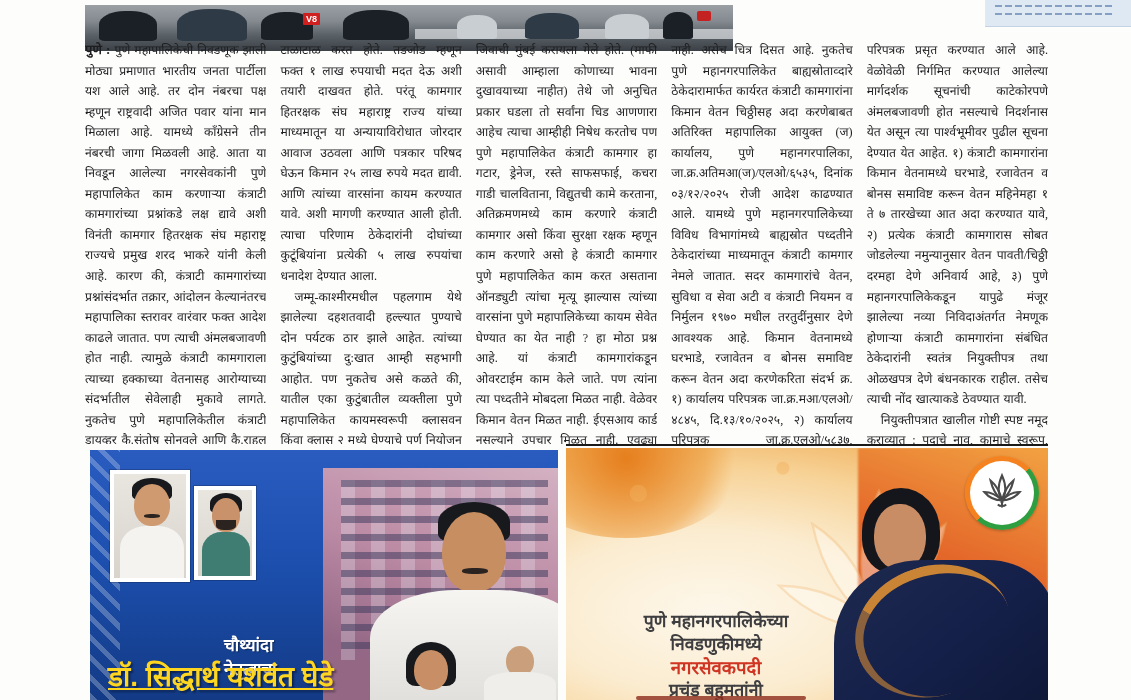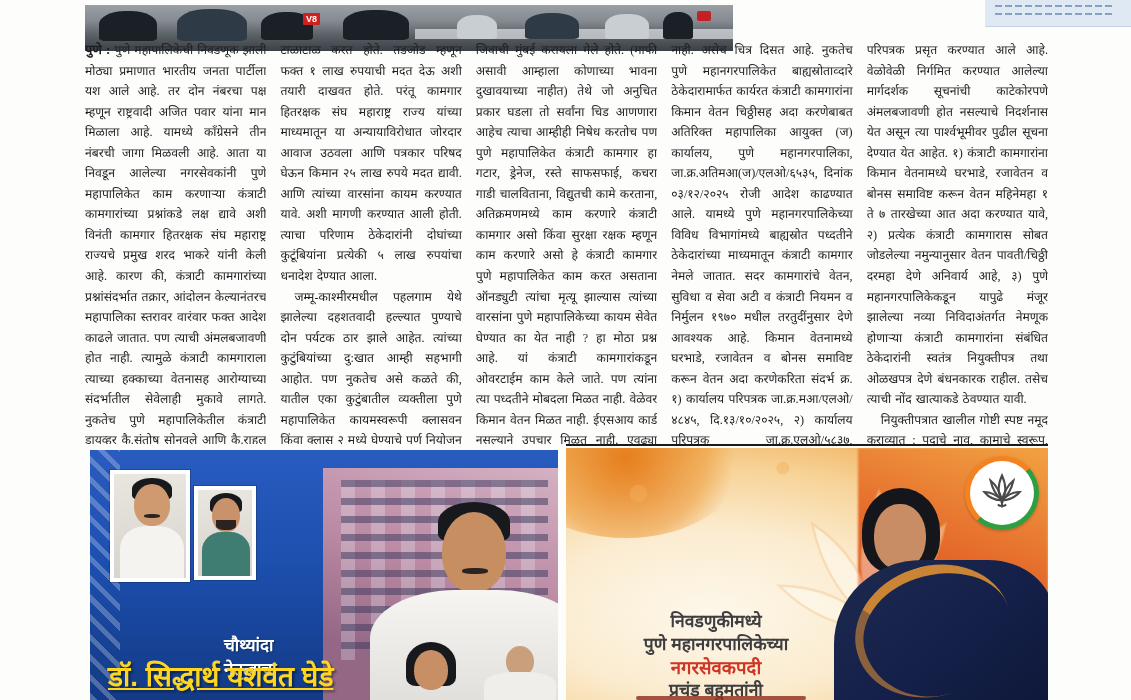--- a/index.html
+++ b/index.html
@@ -224,21 +224,21 @@
             <path d="M16 48 C26 60 38 64 50 64 C40 54 28 48 16 48 Z"></path>
             <path d="M84 48 C74 60 62 64 50 64 C60 54 72 48 84 48 Z"></path>
             <path d="M50 64 L50 78 M42 72 C46 76 54 76 58 72"></path>
           </g>
         </svg>
       </div>
     </div>
 
 
     <div class="body-block">
+      <div class="body-line">पुणे महानगरपालिकेच्या</div>
       <div class="body-line">निवडणुकीमध्ये</div>
-      <div class="body-line">पुणे महानगरपालिकेच्या</div>
       <div class="highlight">नगरसेवकपदी</div>
       <div class="body-line">प्रचंड बहुमतांनी</div>
     </div>
     <div class="cut-line"></div>
   </div>
 
 </div>
 
 </body></html>

